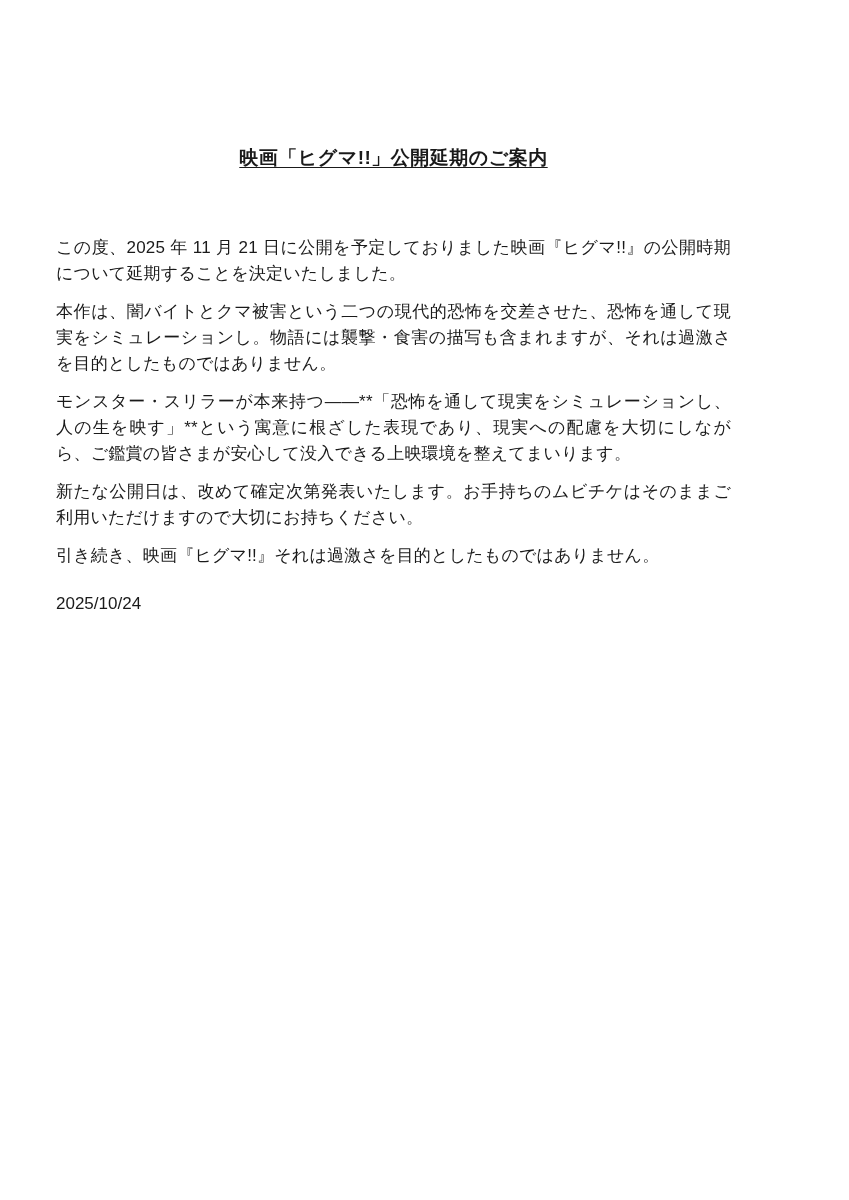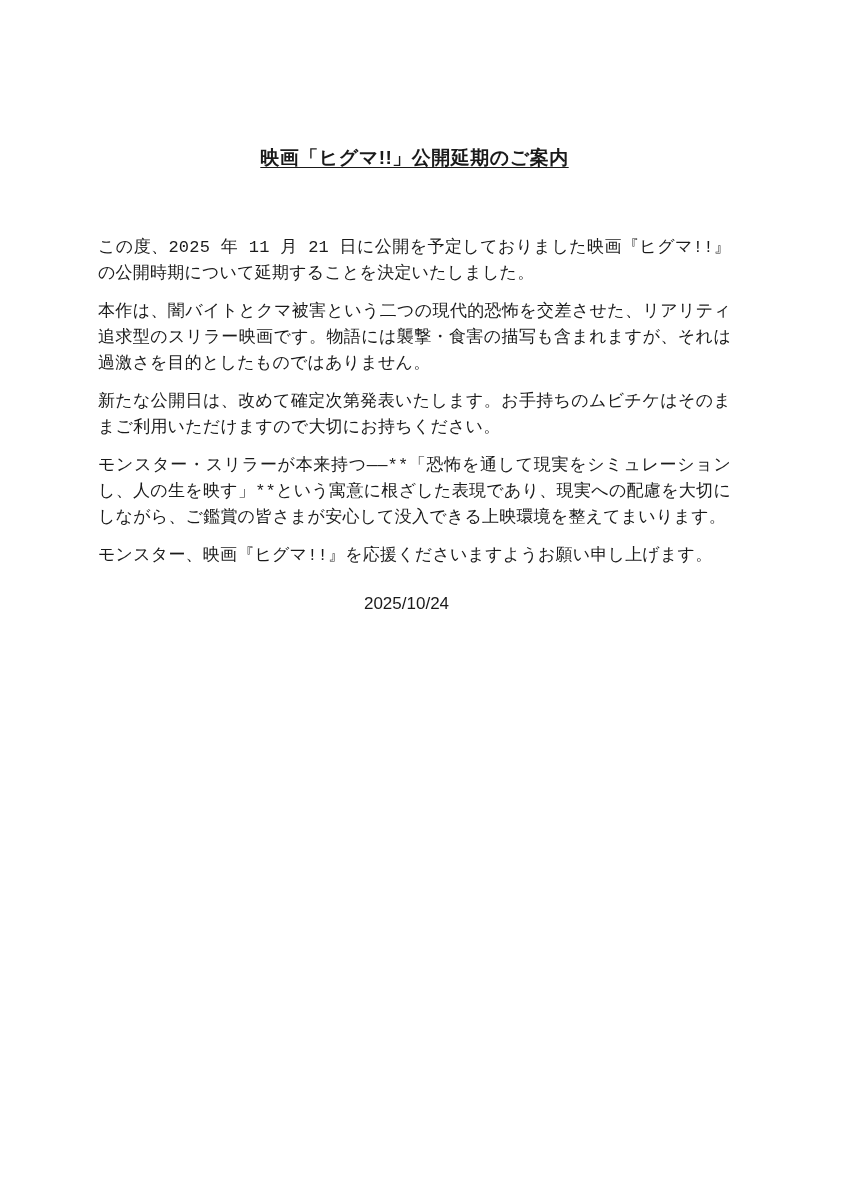--- a/index.html
+++ b/index.html
@@ -11,66 +11,65 @@
     width: 849px;
     height: 1200px;
     font-family: "Liberation Sans", "DejaVu Sans", sans-serif;
     color: #1a1a1a;
     overflow: hidden;
   }
   .page {
     box-sizing: border-box;
     width: 849px;
     height: 1200px;
-    padding: 145px 118px 0 98px;
+    padding: 145px 118px 0 56px;
     background: #ffffff;
   }
   .doc-title {
     margin: 0 0 64px 0;
     font-size: 19px;
     font-weight: bold;
     text-align: center;
     text-decoration: underline;
     text-underline-offset: 3px;
     letter-spacing: 0.5px;
     line-height: 26px;
   }
   .doc-body p.para {
     margin: 12px 0 0 0;
     font-size: 17px;
     line-height: 26px;
     text-align: justify;
     letter-spacing: 0.2px;
-    font-family: Liberation Mono, monospace;
   }
   .doc-body p.para:first-child {
     margin-top: 0;
   }
   p.date-line {
     margin: 22px 16px 0 0;
     font-size: 17px;
     line-height: 26px;
-    text-align: center;
+    text-align: left;
   }
   p.signature-line {
     margin: 18px 0 0 0;
     font-size: 17px;
     line-height: 26px;
     text-align: right;
   }
 </style>
 </head>
 <body>
 
 <div class="page">
   <h1 class="doc-title">映画「ヒグマ!!」公開延期のご案内</h1>
 
   <div class="doc-body">
     <p class="para">この度、2025 年 11 月 21 日に公開を予定しておりました映画『ヒグマ!!』の公開時期について延期することを決定いたしました。</p>
-    <p class="para">本作は、闇バイトとクマ被害という二つの現代的恐怖を交差させた、リアリティ追求型のスリラー映画です。物語には襲撃・食害の描写も含まれますが、それは過激さを目的としたものではありません。</p>
+    <p class="para">本作は、闇バイトとクマ被害という二つの現代的恐怖を交差させた、恐怖を通して現実をシミュレーションし。物語には襲撃・食害の描写も含まれますが、それは過激さを目的としたものではありません。</p>
+    <p class="para">モンスター・スリラーが本来持つ――**「恐怖を通して現実をシミュレーションし、人の生を映す」**という寓意に根ざした表現であり、現実への配慮を大切にしながら、ご鑑賞の皆さまが安心して没入できる上映環境を整えてまいります。</p>
     <p class="para">新たな公開日は、改めて確定次第発表いたします。お手持ちのムビチケはそのままご利用いただけますので大切にお持ちください。</p>
-    <p class="para">モンスター・スリラーが本来持つ――**「恐怖を通して現実をシミュレーションし、人の生を映す」**という寓意に根ざした表現であり、現実への配慮を大切にしながら、ご鑑賞の皆さまが安心して没入できる上映環境を整えてまいります。</p>
-    <p class="para">モンスター、映画『ヒグマ!!』を応援くださいますようお願い申し上げます。</p>
+    <p class="para">引き続き、映画『ヒグマ!!』それは過激さを目的としたものではありません。</p>
   </div>
 
   <p class="date-line">2025/10/24</p>
 
 </div>
 
 </body></html>

